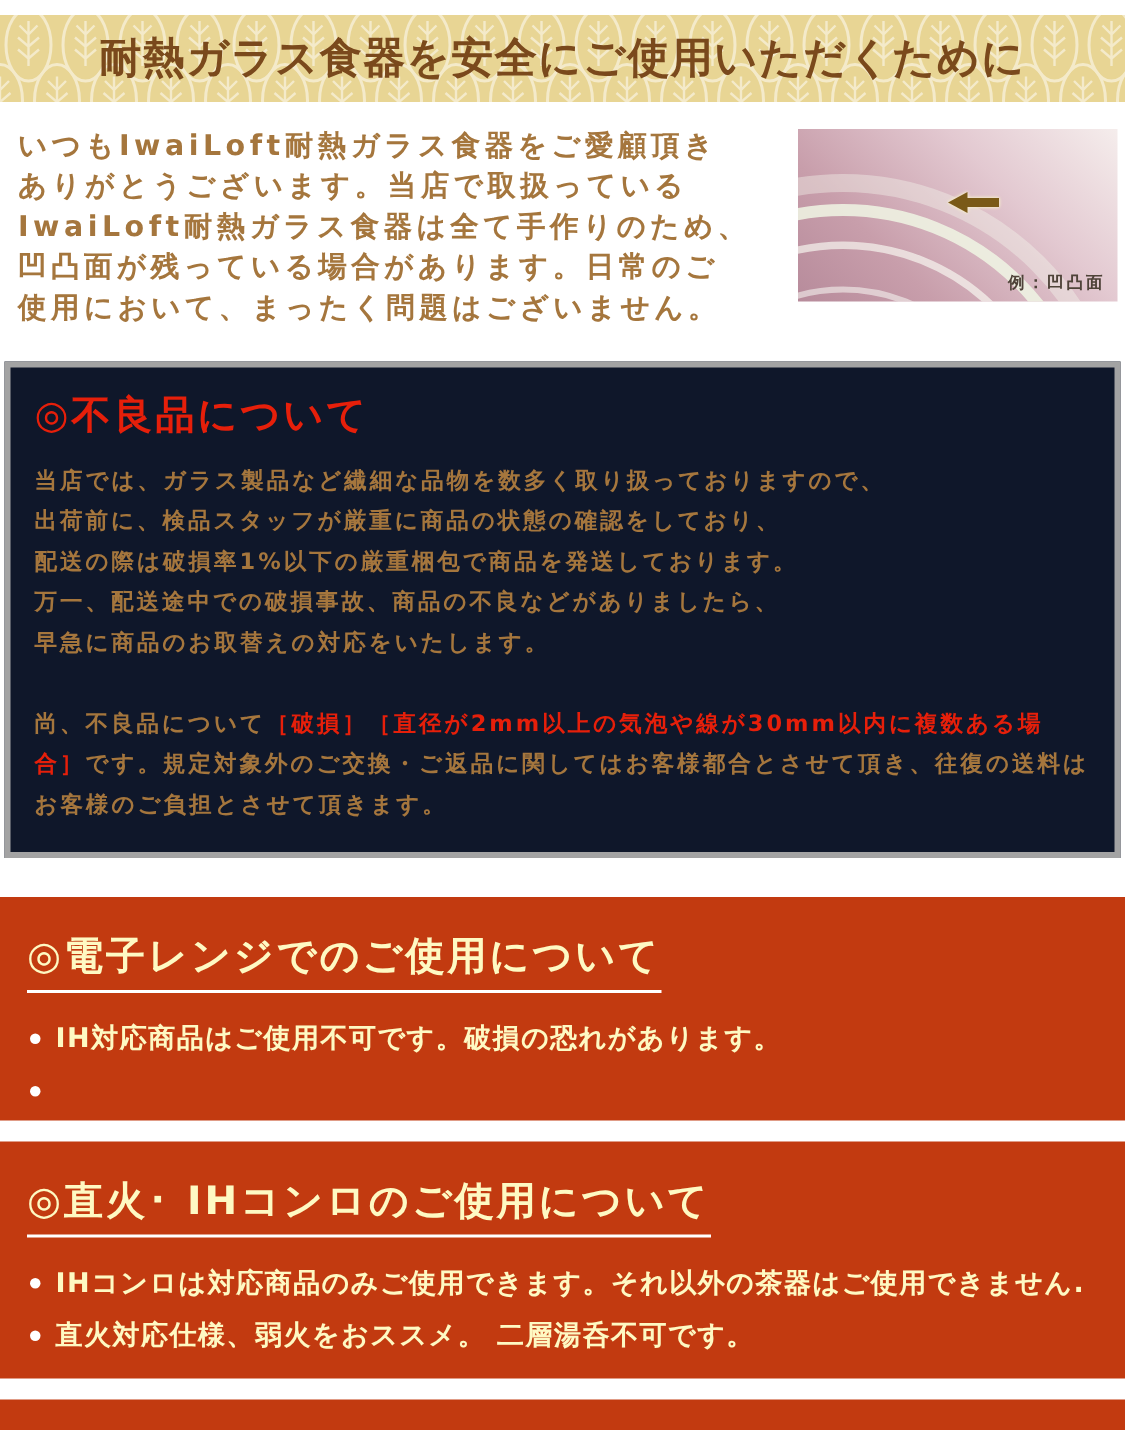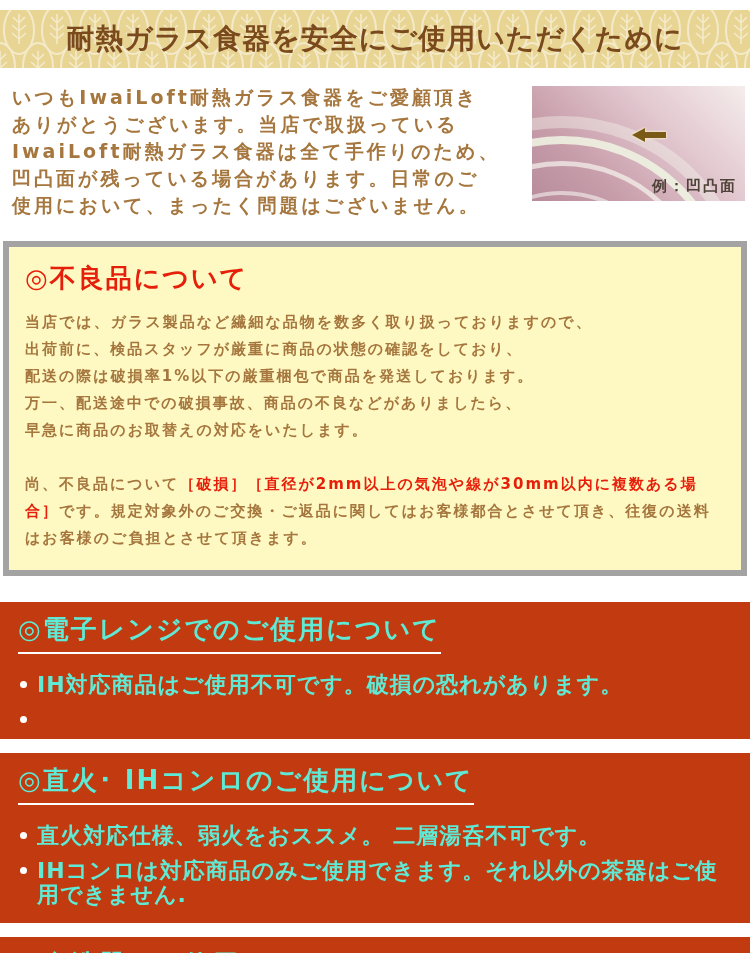--- a/index.html
+++ b/index.html
@@ -40,45 +40,45 @@
     position: absolute; left: 100px; top: 42px; width: 36px; height: 14px;
     filter: drop-shadow(0 0 1px #f3e9cc) drop-shadow(0 0 1px #f3e9cc);
   }
   .arrow-head {
     position: absolute; left: 0; top: 0; width: 0; height: 0;
     border-top: 7px solid transparent; border-bottom: 7px solid transparent;
     border-right: 13px solid #7a5a17;
   }
   .arrow-shaft { position: absolute; left: 12px; top: 4px; width: 22px; height: 6px; background: #7a5a17; }
   .photo-caption {
-    position: absolute; right: 8px; bottom: 5px; font-size: 15px;
+    position: absolute; right: 8px; bottom: 5px; font-size: 11px;
     font-weight: bold; letter-spacing: 2px; color: #4f4339;
   }
   
-  .defect-box { margin: 22px 3px 0 3px; border: 6px solid #a3a3a3; background: #fef9c3; padding: 6px 16px 18px; }
+  .defect-box { margin: 22px 3px 0 3px; border: 4px solid #a3a3a3; background: #0f172a; padding: 6px 16px 18px; }
   .defect-title { margin: 8px 0 13px; font-size: 26px; font-weight: bold; letter-spacing: 2px; color: #e61f0a; }
   .defect-body, .defect-notice {
     margin: 0; font-size: 15px; line-height: 27px; letter-spacing: 2px;
     font-weight: bold; color: #a5763d; white-space: pre-line;
   }
   .defect-notice { margin-top: 27px; white-space: normal; }
   .seg-brown { color: #a5763d; }
   .seg-red { color: #e61f0a; }
   
-  .band { background: #c23a10; color: #5eead4; margin-top: 14px; padding: 8px 18px 16px; }
+  .band { background: #c23a10; color: #fef9c3; margin-top: 14px; padding: 20px 18px 16px; }
   .band-first { margin-top: 26px; }
   .band-title {
     display: inline-block; margin: 2px 0 8px; padding-bottom: 5px;
     font-size: 26px; font-weight: bold; letter-spacing: 2px;
     border-bottom: 2px solid #ffffff;
   }
   .band ul { list-style: none; margin: 6px 0 0; padding: 0; }
   .band li { display: flex; align-items: flex-start; margin-top: 11px; }
   .bullet { width: 7px; height: 7px; border-radius: 50%; background: #ffffff; margin: 8px 10px 0 2px; flex-shrink: 0; }
-  .band-li-text { font-size: 22px; line-height: 24px; font-weight: bold; letter-spacing: 1px; }
+  .band-li-text { font-size: 18px; line-height: 24px; font-weight: bold; letter-spacing: 1px; }
 </style>
 </head>
 <body>
 
 <header class="banner">
   <svg width="750" height="73" aria-hidden="true">
     <defs>
       <pattern id="leafpat" width="38" height="74" patternUnits="userSpaceOnUse">
         <g stroke="#ffffff" stroke-width="2" fill="none" opacity="0.5">
           <ellipse cx="19" cy="20" rx="15" ry="24"></ellipse>
@@ -137,25 +137,25 @@
       <span class="bullet"></span>
     </li>
   </ul>
 </section>
 
 <section class="band">
   <h2 class="band-title">◎直火･ IHコンロのご使用について</h2>
   <ul>
     <li>
       <span class="bullet"></span>
-      <span class="band-li-text">直火対応仕様、弱火をおススメ。 二層湯呑不可です。</span>
+      <span class="band-li-text">IHコンロは対応商品のみご使用できます。それ以外の茶器はご使用できません.</span>
     </li>
     <li>
       <span class="bullet"></span>
-      <span class="band-li-text">IHコンロは対応商品のみご使用できます。それ以外の茶器はご使用できません.</span>
+      <span class="band-li-text">直火対応仕様、弱火をおススメ。 二層湯呑不可です。</span>
     </li>
   </ul>
 </section>
 
 <section class="band">
   <h2 class="band-title">◎食洗器のご使用について</h2>
   
 </section>
 
 </body></html>

